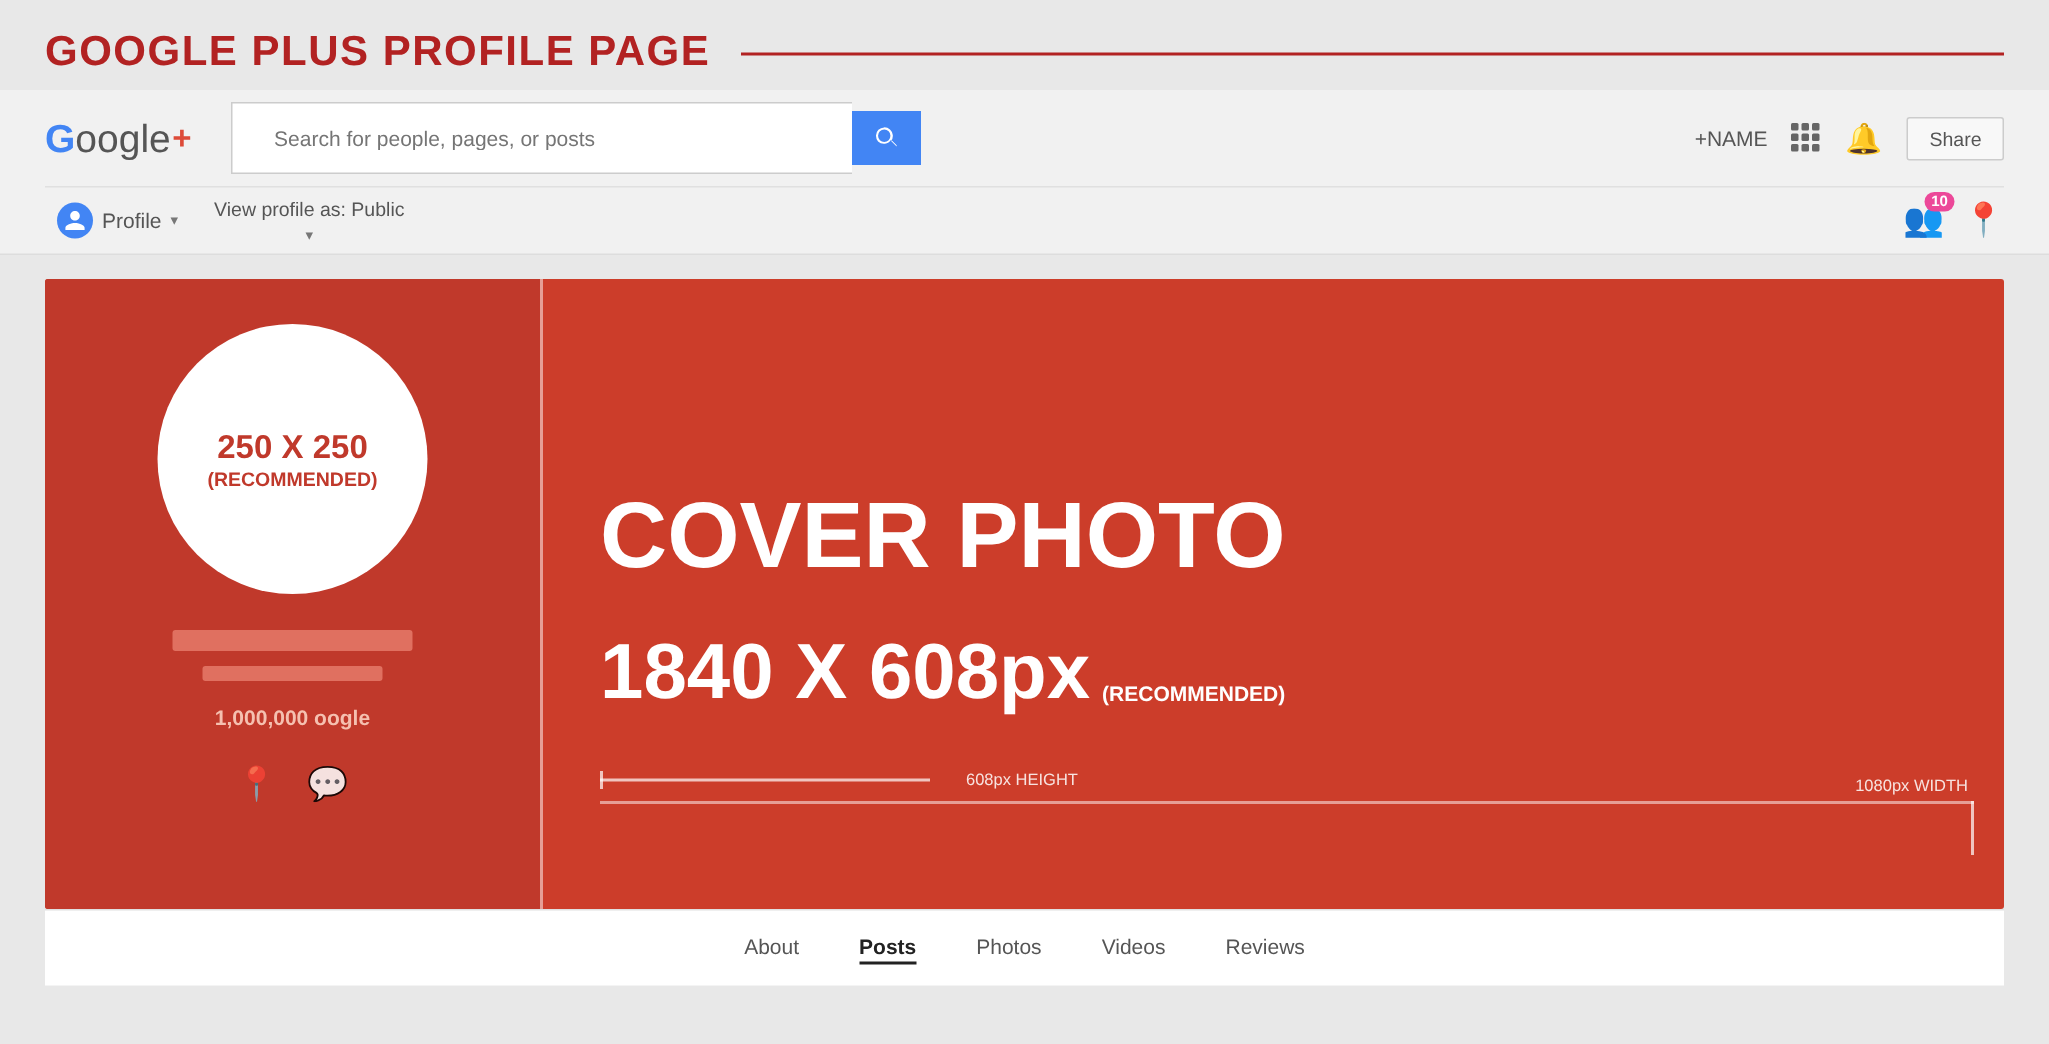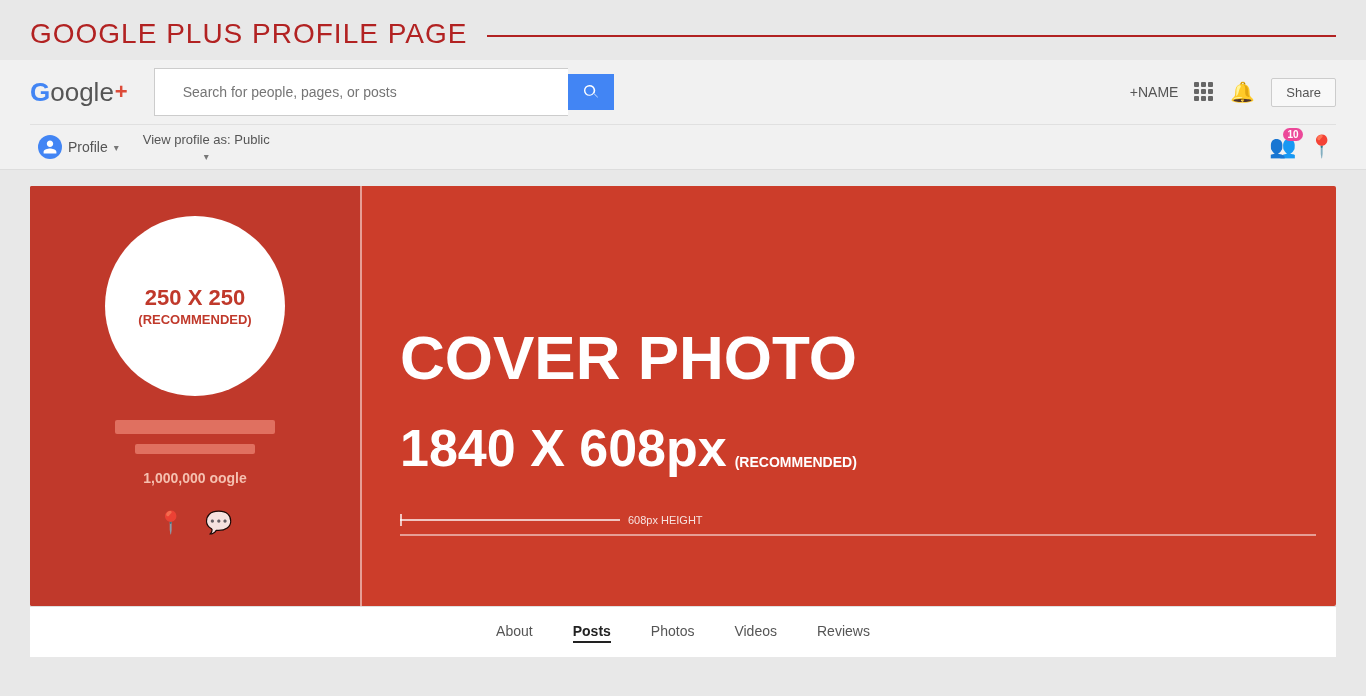--- a/index.html
+++ b/index.html
@@ -12,21 +12,21 @@
 
     
     .page-title-area {
       padding: 18px 30px 10px 30px;
       display: flex;
       align-items: center;
       gap: 0;
     }
     .page-title-text {
       font-size: 28px;
-      font-weight: normal;
+      font-weight: bold;
       color: #b22222;
       letter-spacing: 1px;
       text-transform: uppercase;
       margin-right: 20px;
       white-space: nowrap;
     }
     .page-title-line {
       flex: 1;
       height: 2px;
       background: #b22222;
@@ -343,21 +343,21 @@
       margin-bottom: 8px;
     }
 
     
     .height-line {
       position: absolute;
       bottom: 80px;
       left: 40px;
       display: flex;
       align-items: center;
-      gap: 8px;
+      gap: 24px;
       margin-top: 24px;
     }
     .h-line {
       width: 220px;
       height: 2px;
       background: rgba(255,255,255,0.7);
       position: relative;
     }
     .h-line::before {
       content: '';
@@ -509,20 +509,24 @@
         <span class="cover-photo-rec">(RECOMMENDED)</span>
       </div>
 
       <div class="height-line">
         <div class="h-line"></div>
         <span class="height-label">608px HEIGHT</span>
       </div>
 
       <div class="cover-bottom-line"></div>
 
+      <div style="position:absolute; bottom: 36px; right: 20px; display:flex; flex-direction:column; align-items:flex-end; gap:4px;">
+        <span class="width-indicator-text" style="font-size:11px; color:rgba(255,255,255,0.85);">1080px WIDTH</span>
+        <div style="width:2px; height:36px; background:rgba(255,255,255,0.7);"></div>
+      </div>
     </div>
   </div>
 
   <div class="profile-nav" id="profile-tabs">
   <a class="nav-tab" href="#">About</a>
       <a class="nav-tab active" href="#">Posts</a>
       <a class="nav-tab" href="#">Photos</a>
       <a class="nav-tab" href="#">Videos</a>
       <a class="nav-tab" href="#">Reviews</a>
     </div>

